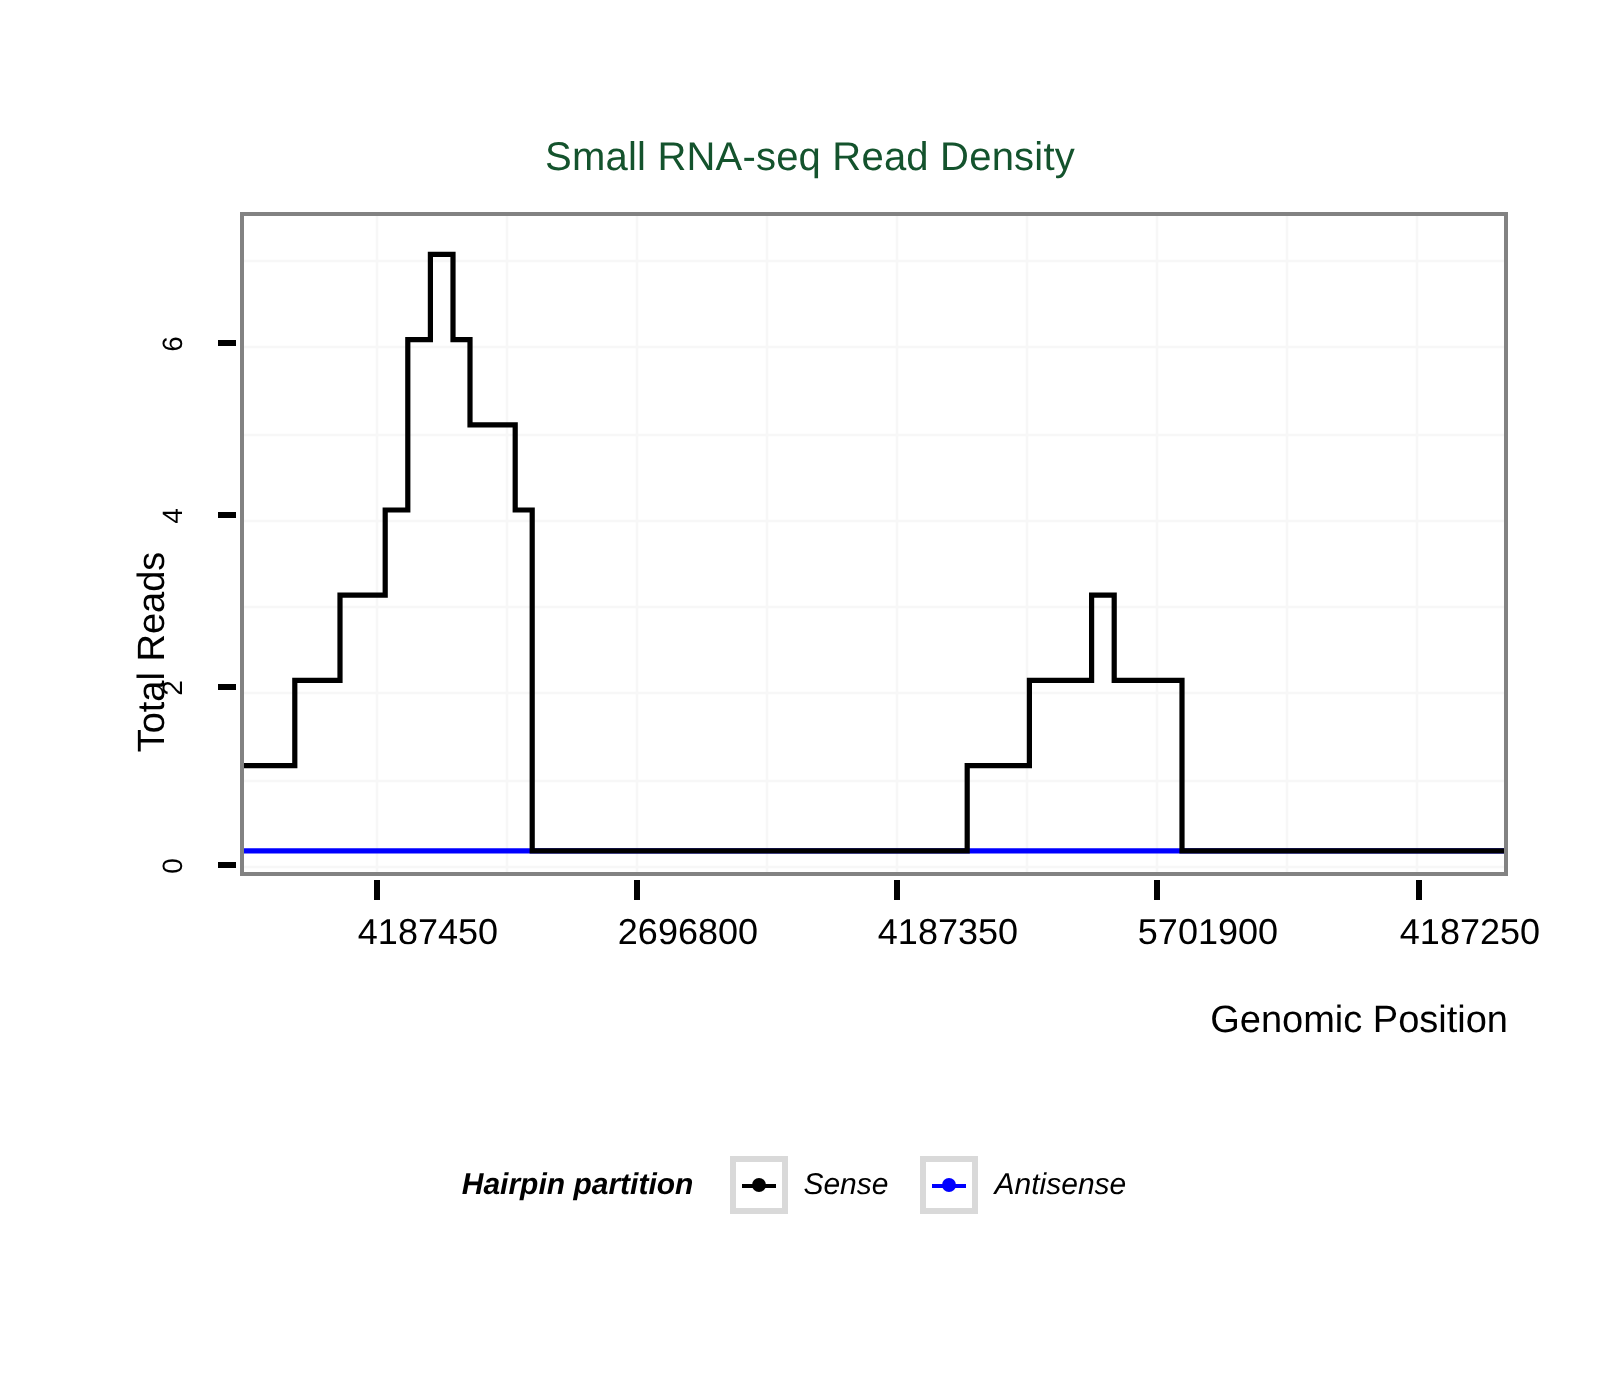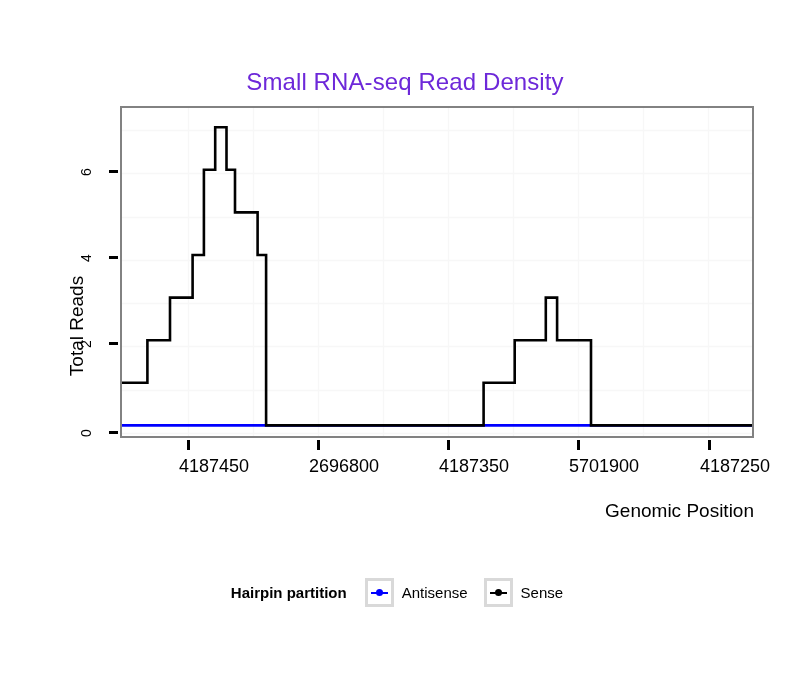--- a/index.html
+++ b/index.html
@@ -21,22 +21,22 @@
     width: 810px;
     height: 690px;
     background: #ffffff;
   }
   #chart-title {
     position: absolute;
     left: 0;
     top: 68px;
     width: 810px;
     text-align: center;
-    font-size: 24px;
-    color: #6d28d9;
+    font-size: 20px;
+    color: #14532d;
     letter-spacing: 0.1px;
   }
   #plot-wrap {
     position: absolute;
     left: 120px;
     top: 106px;
     width: 634px;
     height: 332px;
   }
   #plot-panel {
@@ -100,20 +100,21 @@
   }
   #legend {
     position: absolute;
     left: 0;
     top: 578px;
     width: 810px;
     display: flex;
     align-items: center;
     justify-content: center;
     gap: 0px;
+    font-style: italic;
   }
   #legend-title {
     font-size: 15px;
     font-weight: bold;
     margin-right: 18px;
   }
   .legend-entry {
     display: flex;
     align-items: center;
     margin-right: 16px;
@@ -215,28 +216,28 @@
 
     <div id="x-axis-title">Genomic Position</div>
     <div id="y-axis-title">Total Reads</div>
   </div>
 
   <div id="legend">
     <span id="legend-title">Hairpin partition</span>
 
     <span class="legend-entry">
       <span class="legend-key">
+        <span class="kline" style="background:#000000;"></span>
+        <span class="kdot" style="background:#000000;"></span>
+      </span>
+      <span class="legend-label">Sense</span>
+    </span>
+
+    <span class="legend-entry">
+      <span class="legend-key">
         <span class="kline" style="background:#0000ff;"></span>
         <span class="kdot" style="background:#0000ff;"></span>
       </span>
       <span class="legend-label">Antisense</span>
     </span>
-
-    <span class="legend-entry">
-      <span class="legend-key">
-        <span class="kline" style="background:#000000;"></span>
-        <span class="kdot" style="background:#000000;"></span>
-      </span>
-      <span class="legend-label">Sense</span>
-    </span>
   </div>
 
 </div>
 
 </body></html>

